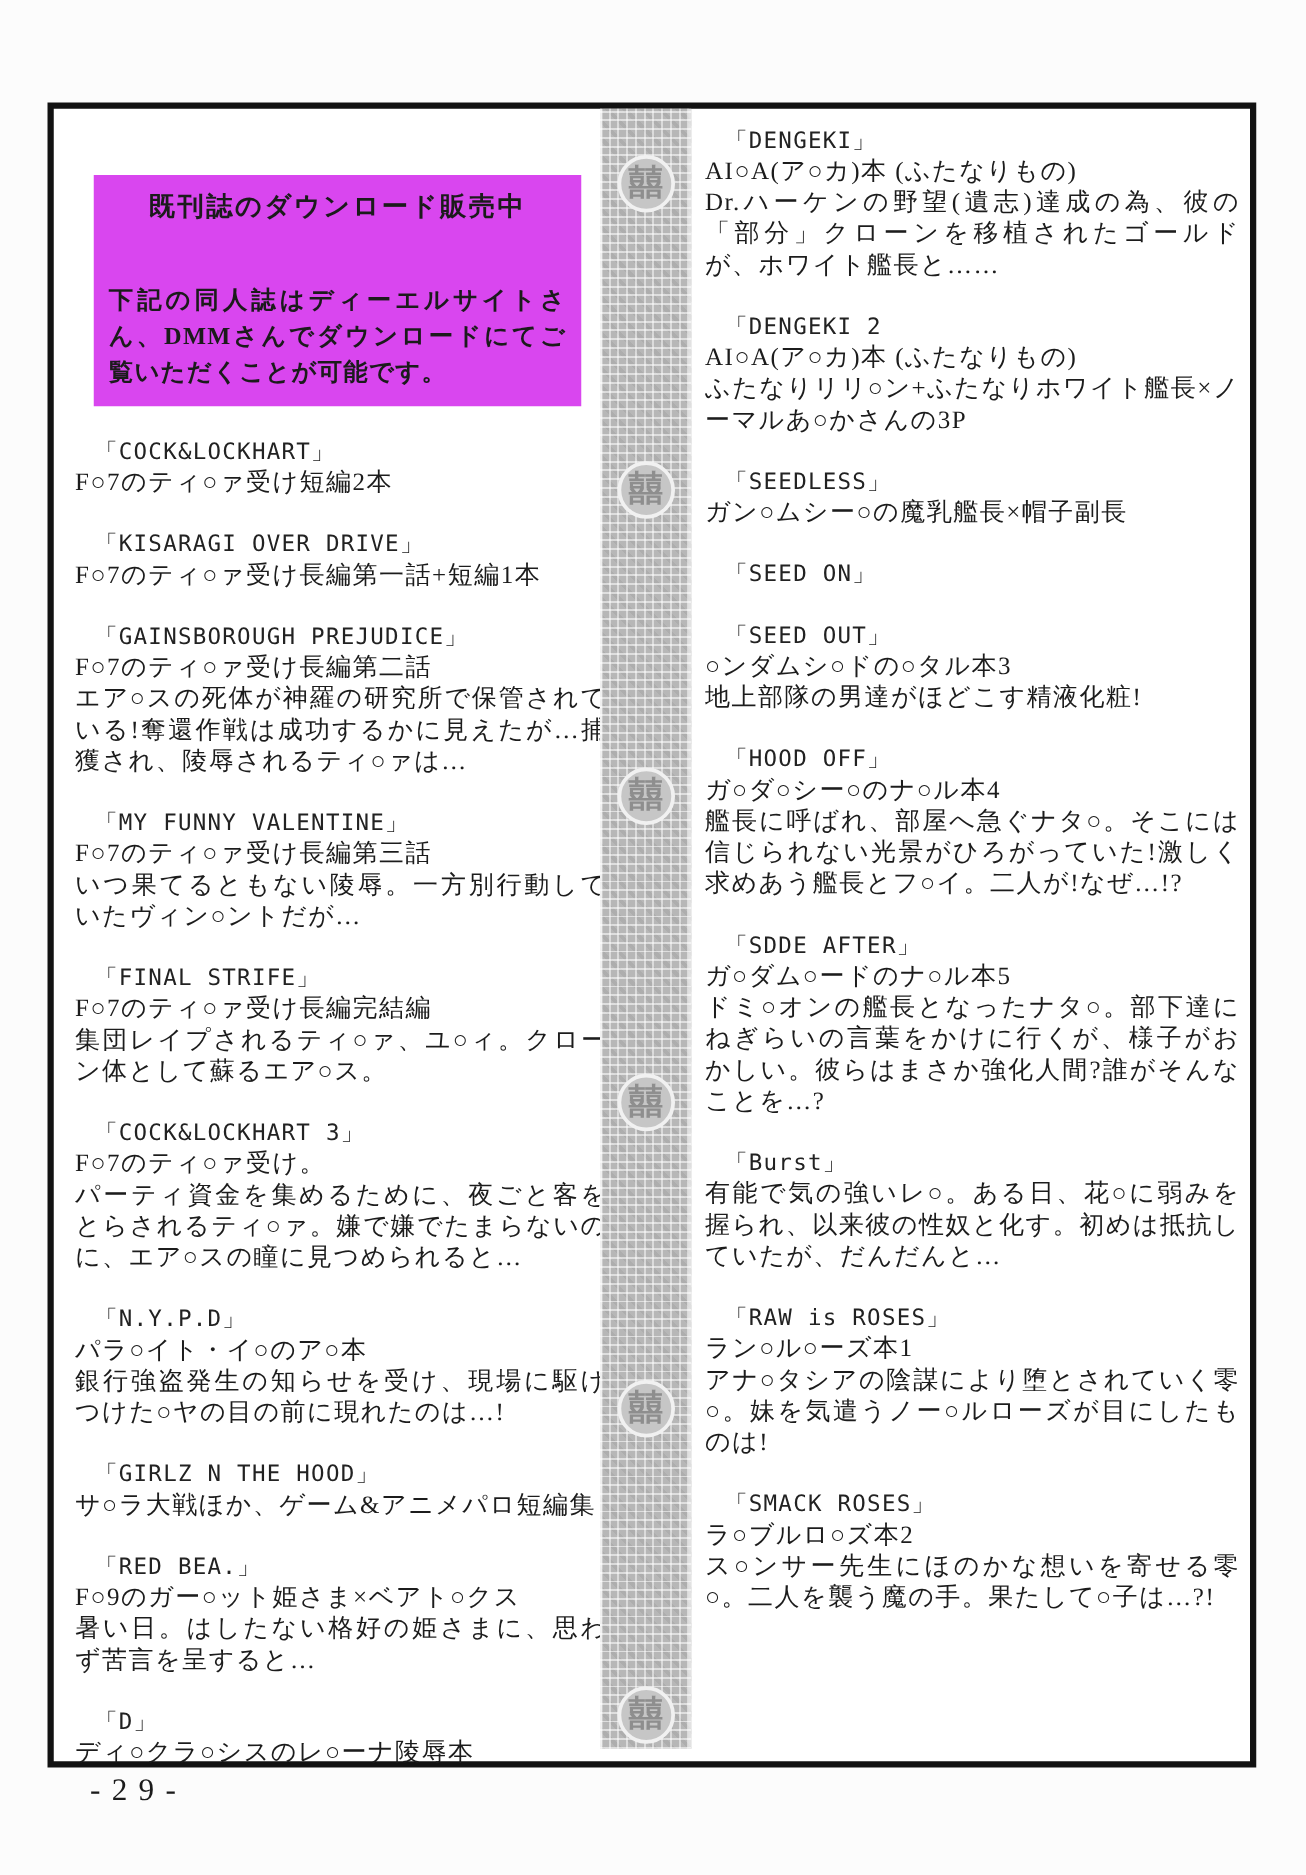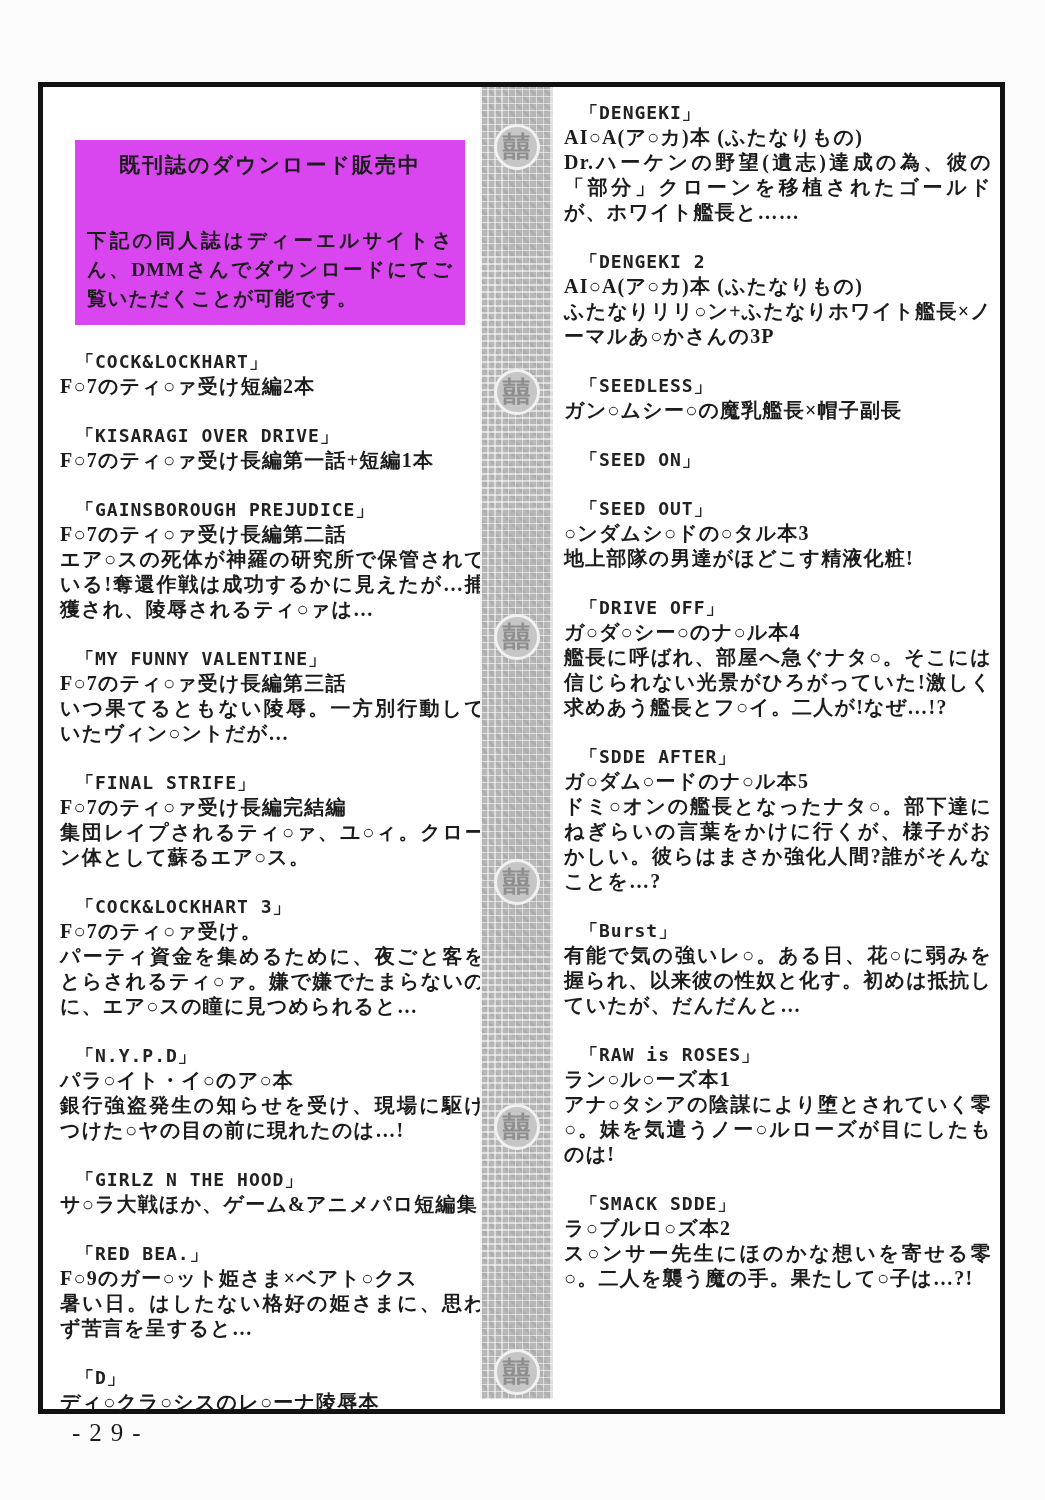--- a/index.html
+++ b/index.html
@@ -25,21 +25,21 @@
     text-align:center;font-weight:bold;font-size:21px;line-height:30px;
     letter-spacing:2px;
   }
   .notice-body{
     font-size:19.5px;line-height:29px;letter-spacing:1px;font-weight:bold;
     text-align:justify;
     margin-top:46px;
   }
   
   .entries{margin-top:24px;}
-  .entry{margin-top:24px;font-weight:bold;}
+  .entry{margin-top:24px;}
   .entry:first-child{margin-top:0;}
   .entry-title{
     font-family:"DejaVu Sans Mono","Liberation Mono",monospace;
     font-size:18px;line-height:25px;letter-spacing:1px;
     padding-left:16px;color:#222;white-space:pre-wrap;
   }
   .entry-body{
     font-size:20px;line-height:25px;letter-spacing:1.2px;
     white-space:pre-wrap;text-align:justify;color:#1c1c1c;
   }
@@ -182,21 +182,21 @@
     <div class="entry-title">「SEED ON」</div>
   </div>
 
   <div class="entry">
     <div class="entry-title">「SEED OUT」</div>
     <div class="entry-body">○ンダムシ○ドの○タル本3
 地上部隊の男達がほどこす精液化粧!</div>
   </div>
 
   <div class="entry">
-    <div class="entry-title">「DRIVE OFF」</div>
+    <div class="entry-title">「HOOD OFF」</div>
     <div class="entry-body">ガ○ダ○シー○のナ○ル本4
 艦長に呼ばれ、部屋へ急ぐナタ○。そこには信じられない光景がひろがっていた!激しく求めあう艦長とフ○イ。二人が!なぜ…!?</div>
   </div>
 
   <div class="entry">
     <div class="entry-title">「SDDE AFTER」</div>
     <div class="entry-body">ガ○ダム○ードのナ○ル本5
 ドミ○オンの艦長となったナタ○。部下達にねぎらいの言葉をかけに行くが、様子がおかしい。彼らはまさか強化人間?誰がそんなことを…?</div>
   </div>
 
@@ -205,21 +205,21 @@
     <div class="entry-body">有能で気の強いレ○。ある日、花○に弱みを握られ、以来彼の性奴と化す。初めは抵抗していたが、だんだんと…</div>
   </div>
 
   <div class="entry">
     <div class="entry-title">「RAW is ROSES」</div>
     <div class="entry-body">ラン○ル○ーズ本1
 アナ○タシアの陰謀により堕とされていく零○。妹を気遣うノー○ルローズが目にしたものは!</div>
   </div>
 
   <div class="entry">
-    <div class="entry-title">「SMACK SDDE」</div>
+    <div class="entry-title">「SMACK ROSES」</div>
     <div class="entry-body">ラ○ブルロ○ズ本2
 ス○ンサー先生にほのかな想いを寄せる零○。二人を襲う魔の手。果たして○子は…?!</div>
   </div>
 </div>
   </div>
 
 </div>
 
 <div class="page-number">-29-</div>
 

